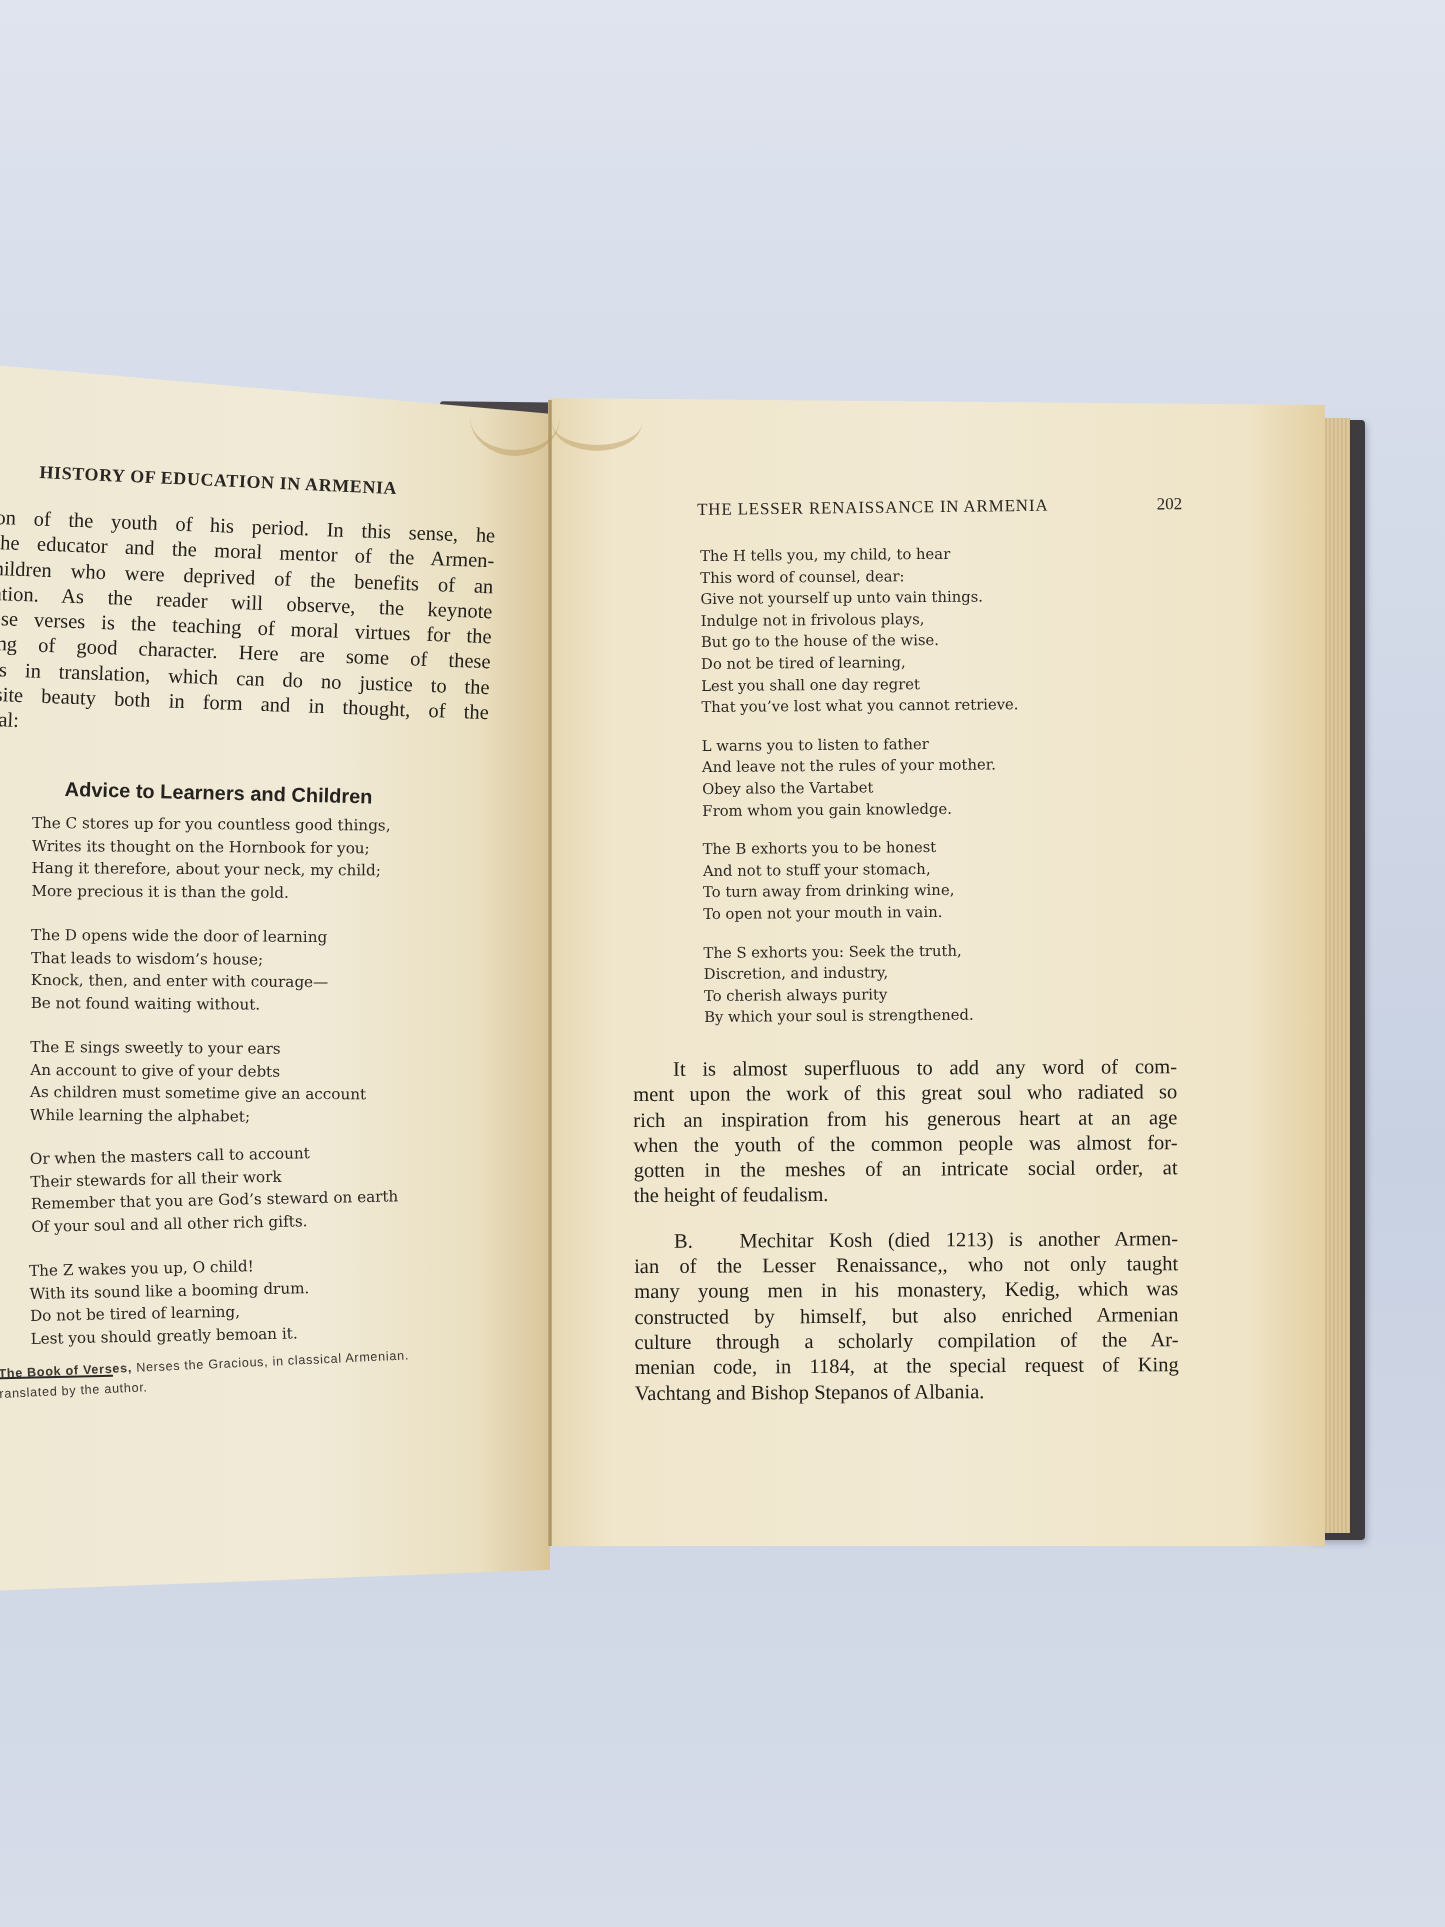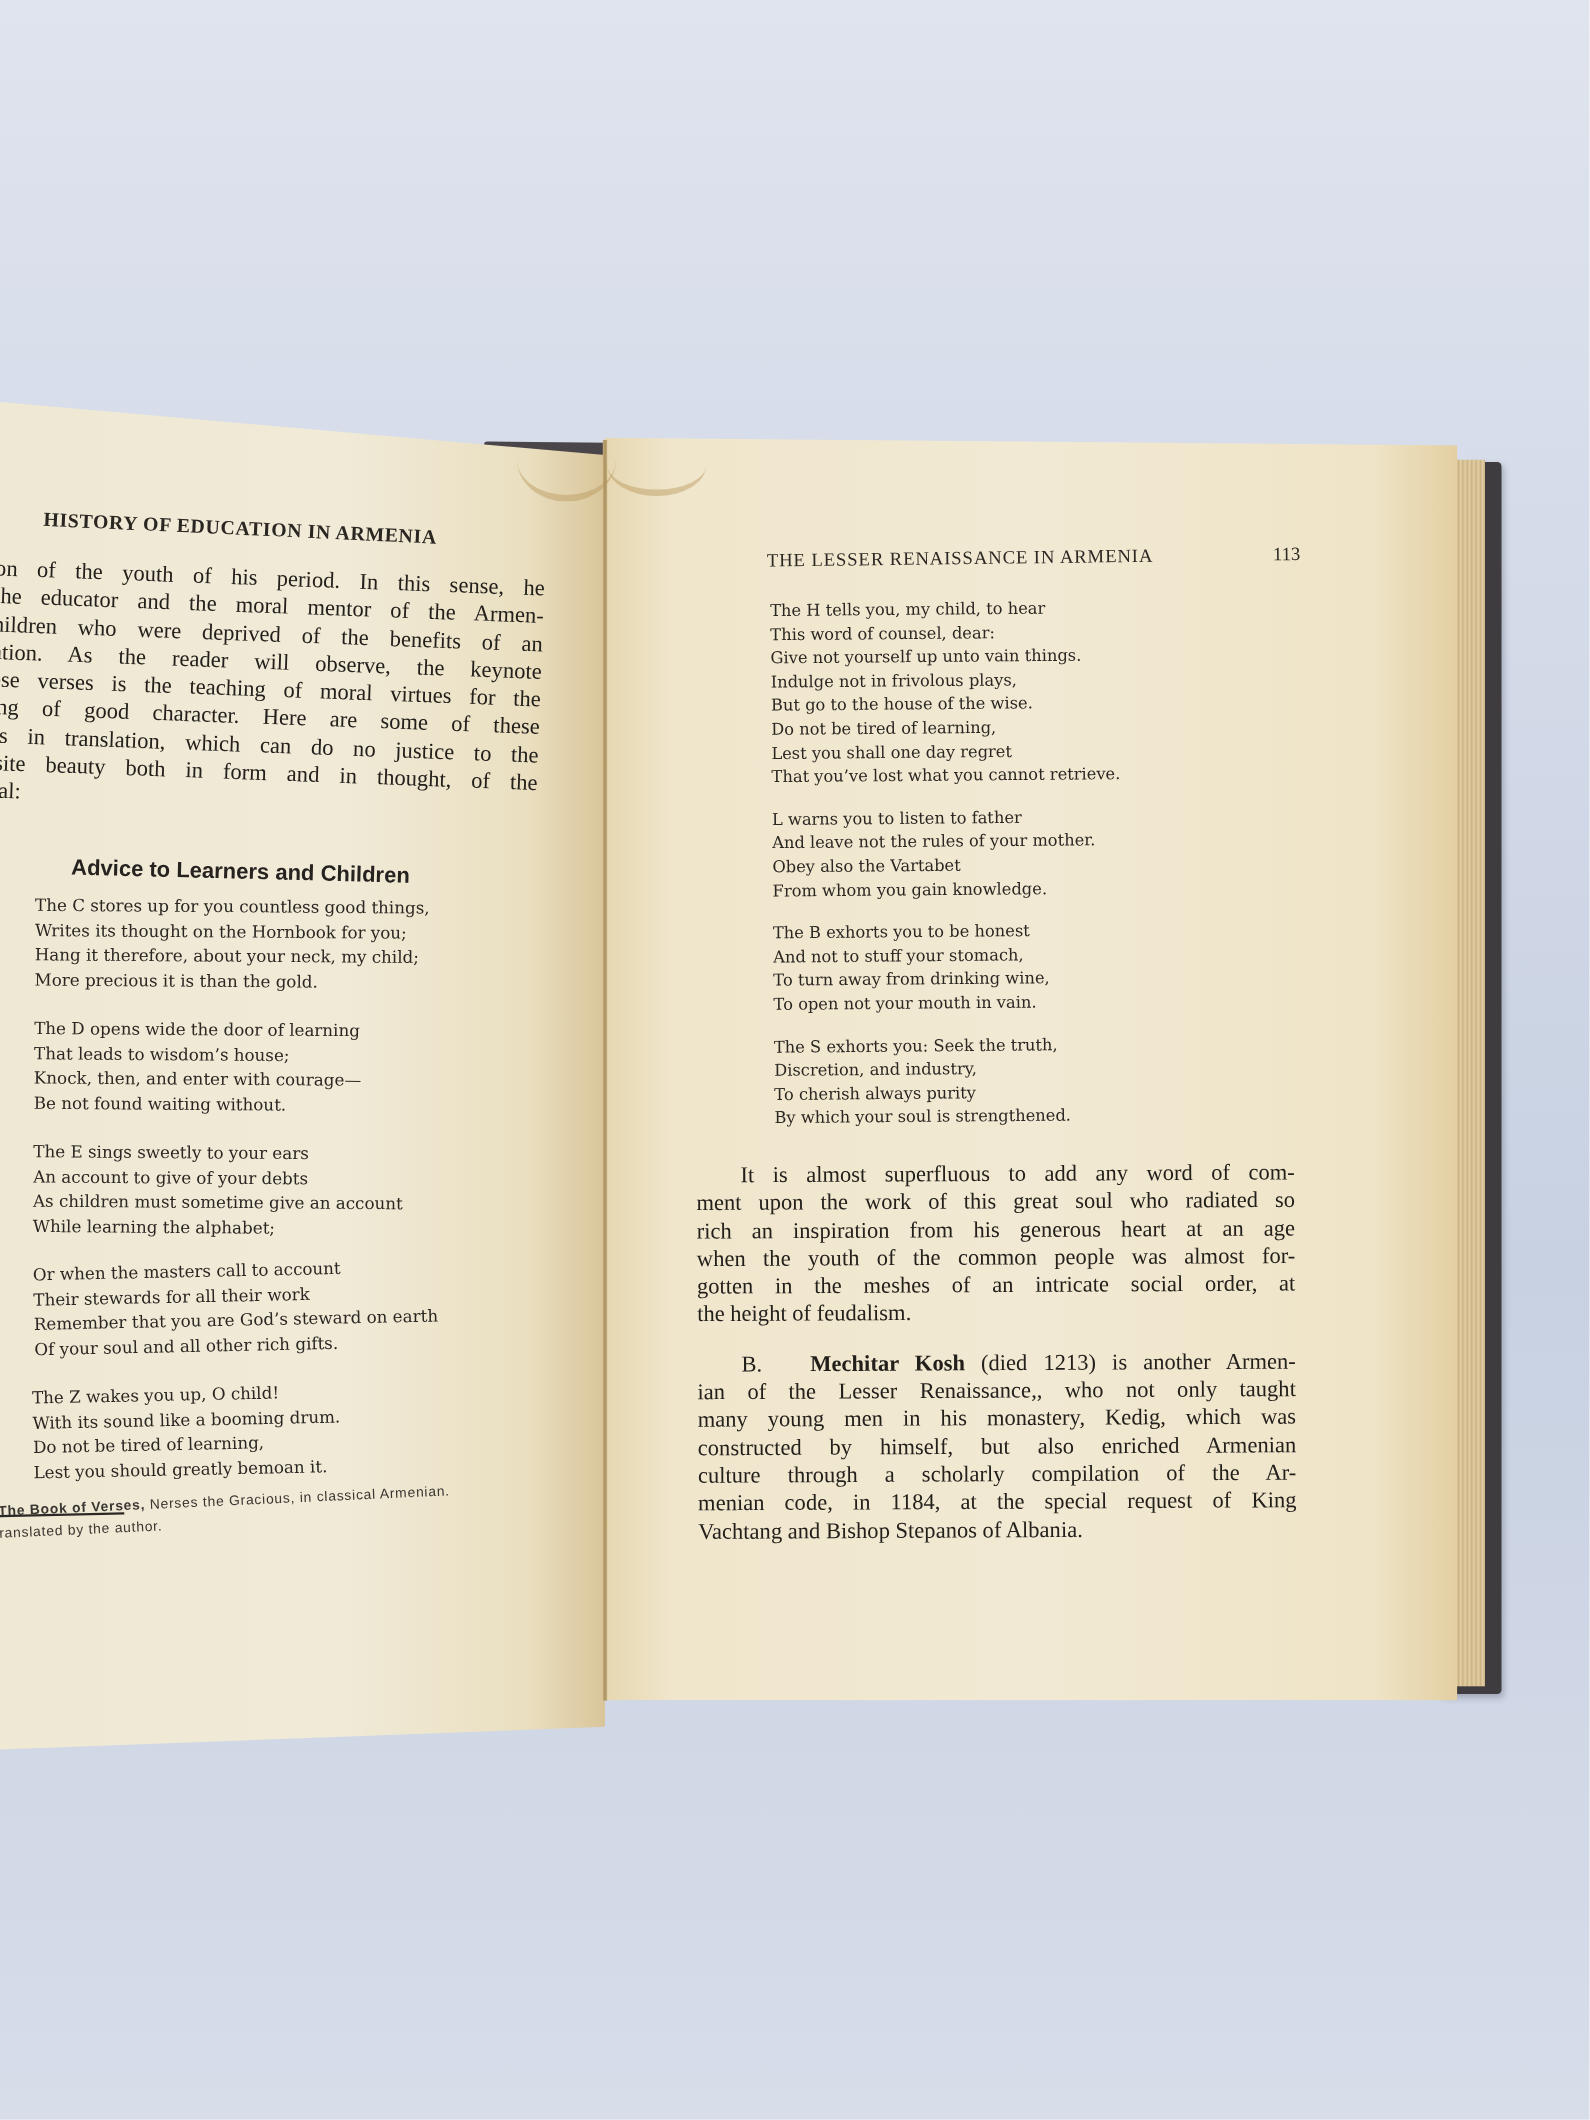--- a/index.html
+++ b/index.html
@@ -205,21 +205,21 @@
       font-size: 20.5px;
       line-height: 25.3px;
       color: #23201c;
       transform: rotate(-0.3deg);
       transform-origin: left top;
     }
     .right-prose .ln { display: block; white-space: nowrap; text-align: justify; text-align-last: justify; }
     .right-prose .ln.last { text-align-last: left; }
     .right-prose .para { margin-bottom: 20px; }
     .indent { padding-left: 40px; }
-    .bold { font-weight: bold; }
+    .bold { font-weight: normal; }
     .page-num { letter-spacing: 0; }
   </style>
 </head>
 <body>
 
 <div class="scene">
   <div class="cover-top-spine"></div>
   <div class="cover-right"></div>
   <div class="page-edges-right"></div>
 
@@ -279,21 +279,21 @@
   </div>
 
   <div class="footnote-rule"></div>
   <div class="footnote">
     <div><span class="ital-b">The Book of Verses,</span><span> Nerses the Gracious, in classical Armenian.</span></div>
     <div>ranslated by the author.</div>
   </div>
 
   <div class="running-head-right">
     <span>THE LESSER RENAISSANCE IN ARMENIA</span>
-    <span class="page-num">113</span>
+    <span class="page-num">202</span>
   </div>
 
   <div class="poem-right">
     <div class="stanza">
       <span class="vl">The H tells you, my child, to hear</span>
       <span class="vl">This word of counsel, dear:</span>
       <span class="vl">Give not yourself up unto vain things.</span>
       <span class="vl">Indulge not in frivolous plays,</span>
       <span class="vl">But go to the house of the wise.</span>
       <span class="vl">Do not be tired of learning,</span>

